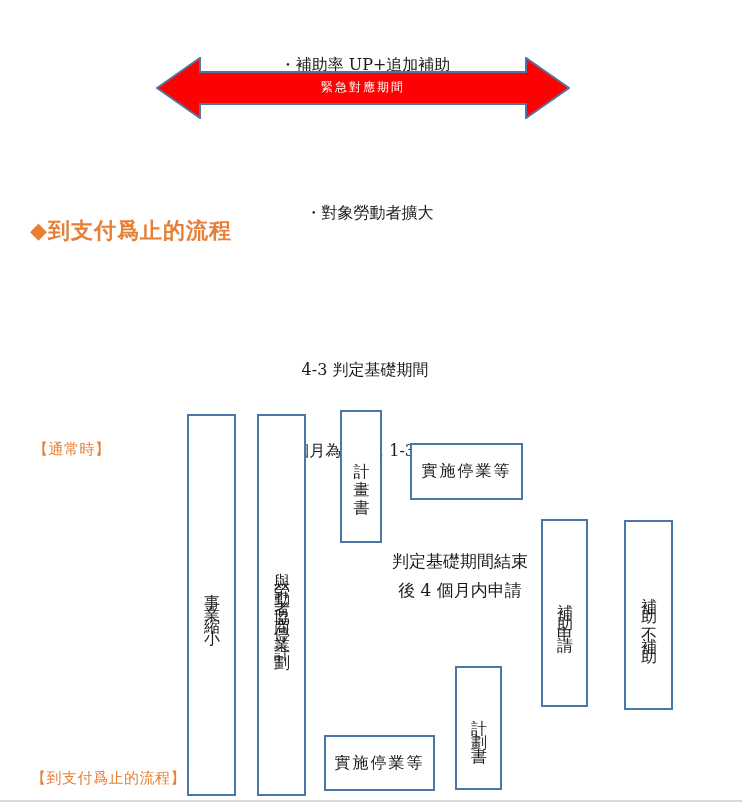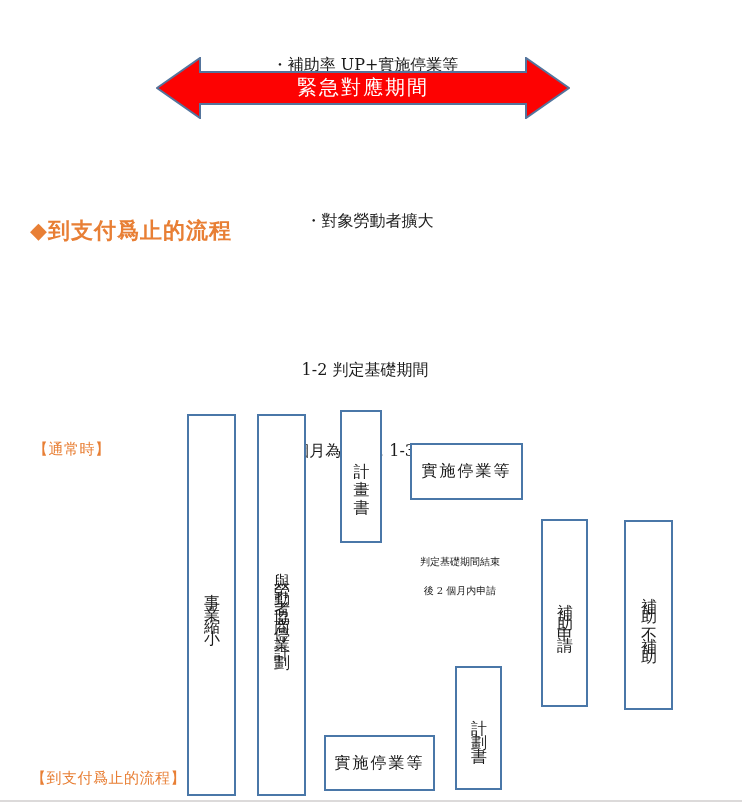--- a/index.html
+++ b/index.html
@@ -28,38 +28,38 @@
     position: absolute;
     left: 0;
     width: 730px;
     text-align: center;
     font-size: 16px;
     line-height: 25px;
     color: var(--text-color);
     white-space: pre;
   }
   .top-notes { top: 2px; }
-  .bottom-notes { top: 158px; padding-left: 9px; }
+  .bottom-notes { top: 150px; padding-left: 9px; }
   .period-note { top: 302px; line-height: 27px; }
   .arrow-wrap {
     position: absolute;
     left: 156px;
     top: 57px;
     width: 414px;
     height: 62px;
   }
   .arrow-wrap svg { position: absolute; left: 0; top: 0; }
   .arrow-label {
     position: absolute;
     inset: 0;
     display: flex;
     align-items: center;
     justify-content: center;
     color: #ffffff;
-    font-size: 20px;
+    font-size: 12px;
     letter-spacing: 2px;
     padding-bottom: 2px;
   }
   .section-title {
     position: absolute;
     left: 30px;
     top: 216px;
     font-size: 22px;
     font-weight: bold;
     color: var(--accent-orange);
@@ -72,21 +72,21 @@
     letter-spacing: 0.5px;
   }
   .label-normal { left: 33px; top: 440px; text-align: right; }
   .label-after { left: 31px; top: 769px; }
   .mid-note {
     position: absolute;
     left: 385px;
     top: 547px;
     width: 150px;
     text-align: center;
-    font-size: 10px;
+    font-size: 17px;
     line-height: 29px;
     color: var(--text-color);
   }
   .box {
     position: absolute;
     border: 2px solid var(--box-border);
     background: var(--page-bg);
     display: flex;
     align-items: center;
     justify-content: center;
@@ -113,52 +113,52 @@
     height: 2px;
     background: var(--page-edge);
   }
 </style>
 </head>
 <body>
 
 <div class="page">
 
   <div class="centered-notes top-notes">
-    <div>・補助率 UP+實施停業等</div>
+    <div>・補助率 UP+追加補助</div>
   </div>
 
   <div class="arrow-wrap">
     <svg width="414" height="62" viewBox="0 0 414 62">
       <polygon points="1,31 44,1 44,15 370,15 370,1 413,31 370,61 370,47 44,47 44,61" stroke-width="2" stroke-linejoin="miter" fill="#fd0202" stroke="#54749c"></polygon>
     </svg>
     <div class="arrow-label">緊急對應期間</div>
   </div>
 
   <div class="centered-notes bottom-notes">
     <div>・對象勞動者擴大</div>
   </div>
 
   <div class="section-title">◆到支付爲止的流程</div>
 
   <div class="centered-notes period-note">
-    <div>1-2 判定基礎期間</div>
+    <div>4-3 判定基礎期間</div>
     <div>（1 個月為單位，1-3 個月）</div>
   </div>
 
   <div class="flow-label label-normal">【通常時】</div>
   <div class="flow-label label-after">【到支付爲止的流程】</div>
 
   <div class="box v b-shrink">事業縮小</div>
   <div class="box v b-consult">與勞動者協商停業計劃</div>
   <div class="box v b-plan-t">計畫書</div>
   <div class="box b-susp-t">實施停業等</div>
 
   <div class="mid-note">
     <div>判定基礎期間結束</div>
-    <div>後 2 個月内申請</div>
+    <div>後 4 個月内申請</div>
   </div>
 
   <div class="box v b-apply">補助申請</div>
   <div class="box v b-result">補助・不補助</div>
   <div class="box v b-plan-b">計劃書</div>
   <div class="box b-susp-b">實施停業等</div>
 
   <div class="page-edge-line"></div>
 </div>
 

